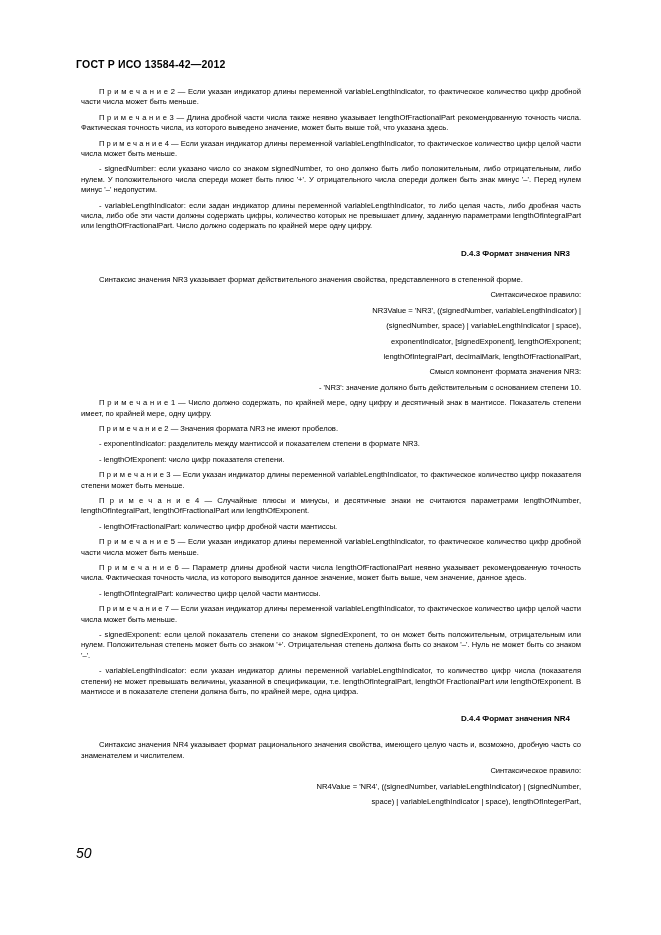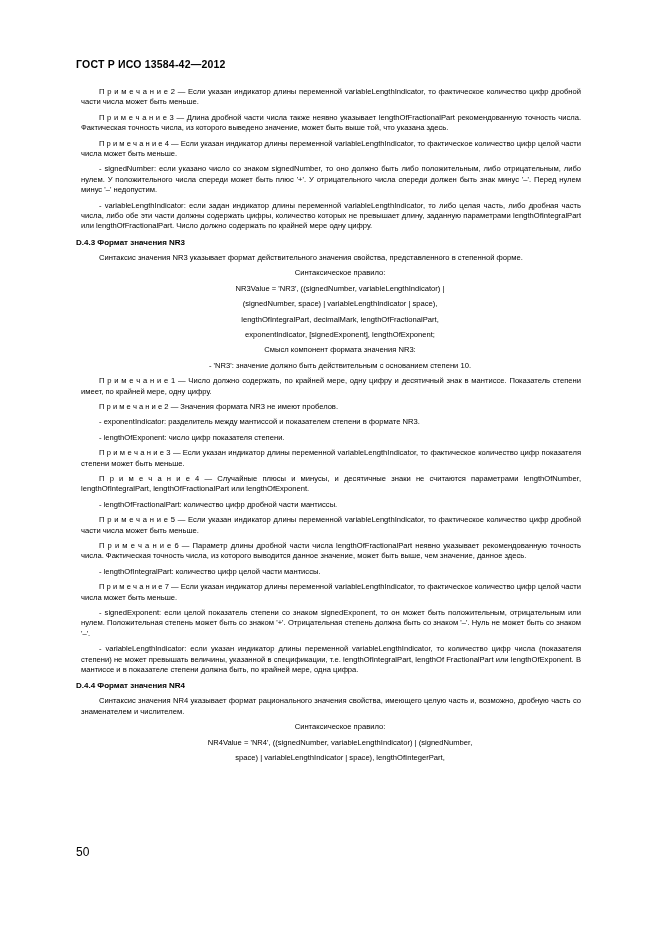--- a/index.html
+++ b/index.html
@@ -39,58 +39,60 @@
     text-align: justify;
   }
   p.indent {
     text-indent: 18px;
   }
   p.dash {
     text-indent: 18px;
   }
   p.code {
     text-indent: 18px;
-    text-align: center;
+    text-align: right;
   }
   p.note {
     text-indent: 18px;
   }
   h3.sub {
-    margin: 0;
+    margin: 16px;
     font-size: 8px;
     font-weight: bold;
     line-height: 11px;
+    text-align: right;
   }
   .footer {
     position: absolute;
     left: 76px;
     top: 845px;
-    font-size: 12px;
+    font-size: 14px;
+    font-style: italic;
   }
 </style>
 </head>
 <body>
 
 <div class="page">
 
   <div class="header">ГОСТ Р ИСО 13584-42—2012</div>
 
   <div class="content">
       <p class="note">П р и м е ч а н и е  2 — Если указан индикатор длины переменной variableLengthIndicator, то фактическое количество цифр дробной части числа может быть меньше.</p>
       <p class="note">П р и м е ч а н и е  3 — Длина дробной части числа также неявно указывает lengthOfFractionalPart рекомендованную точность числа. Фактическая точность числа, из которого выведено значение, может быть выше той, что указана здесь.</p>
       <p class="note">П р и м е ч а н и е  4 — Если указан индикатор длины переменной variableLengthIndicator, то фактическое количество цифр целой части числа может быть меньше.</p>
       <p class="dash">- signedNumber: если указано число со знаком signedNumber, то оно должно быть либо положительным, либо отрицательным, либо нулем. У положительного числа спереди может быть плюс '+'. У отрицательного числа спереди должен быть знак минус '–'. Перед нулем минус '–' недопустим.</p>
       <p class="dash">- variableLengthIndicator: если задан индикатор длины переменной variableLengthIndicator, то либо целая часть, либо дробная часть числа, либо обе эти части должны содержать цифры, количество которых не превышает длину, заданную параметрами lengthOfIntegralPart или lengthOfFractionalPart. Число должно содержать по крайней мере одну цифру.</p>
       <h3 class="sub">D.4.3 Формат значения NR3</h3>
       <p class="indent">Синтаксис значения NR3 указывает формат действительного значения свойства, представленного в степенной форме.</p>
       <p class="code">Синтаксическое правило:</p>
       <p class="code">NR3Value = 'NR3', ((signedNumber, variableLengthIndicator) |</p>
       <p class="code">(signedNumber, space) | variableLengthIndicator | space),</p>
+      <p class="code">exponentIndicator, [signedExponent], lengthOfExponent;</p>
       <p class="code">lengthOfIntegralPart, decimalMark, lengthOfFractionalPart,</p>
-      <p class="code">exponentIndicator, [signedExponent], lengthOfExponent;</p>
       <p class="code">Смысл компонент формата значения NR3:</p>
       <p class="code">- 'NR3': значение должно быть действительным с основанием степени 10.</p>
       <p class="note">П р и м е ч а н и е  1 — Число должно содержать, по крайней мере, одну цифру и десятичный знак в мантиссе. Показатель степени имеет, по крайней мере, одну цифру.</p>
       <p class="note">П р и м е ч а н и е  2 — Значения формата NR3 не имеют пробелов.</p>
       <p class="dash">- exponentIndicator: разделитель между мантиссой и показателем степени в формате NR3.</p>
       <p class="dash">- lengthOfExponent: число цифр показателя степени.</p>
       <p class="note">П р и м е ч а н и е  3 — Если указан индикатор длины переменной variableLengthIndicator, то фактическое количество цифр показателя степени может быть меньше.</p>
       <p class="note">П р и м е ч а н и е  4 — Случайные плюсы и минусы, и десятичные знаки не считаются параметрами lengthOfNumber, lengthOfIntegralPart, lengthOfFractionalPart или lengthOfExponent.</p>
       <p class="dash">- lengthOfFractionalPart: количество цифр дробной части мантиссы.</p>
       <p class="note">П р и м е ч а н и е  5 — Если указан индикатор длины переменной variableLengthIndicator, то фактическое количество цифр дробной части числа может быть меньше.</p>

